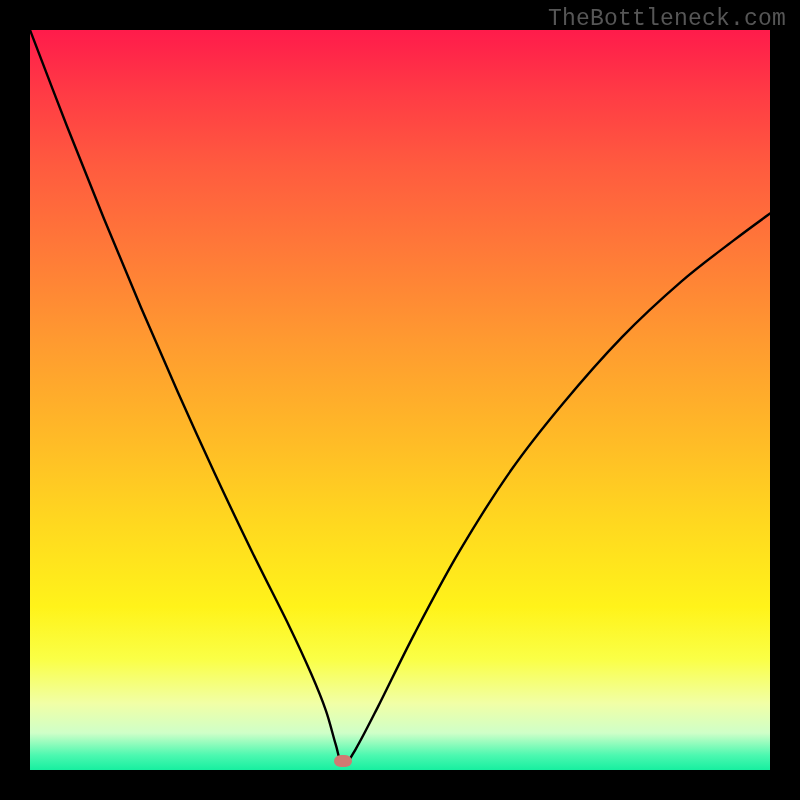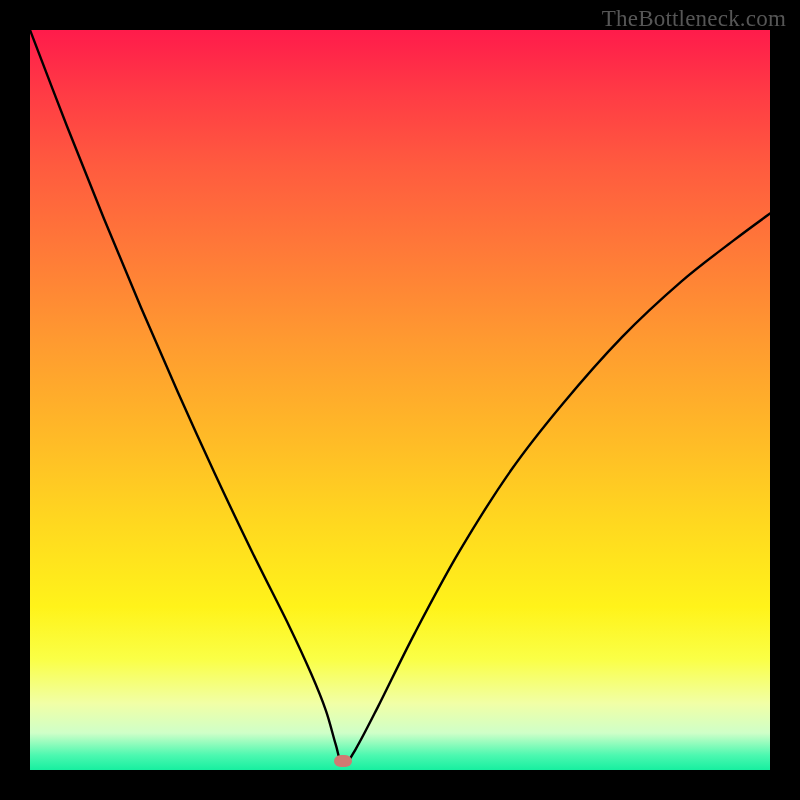--- a/index.html
+++ b/index.html
@@ -7,21 +7,21 @@
   .frame {
     position: relative;
     width: 800px;
     height: 800px;
     background: #000;
   }
   .watermark {
     position: absolute;
     top: 6px;
     right: 14px;
-    font-family: Liberation Serif, serif;
+    font-family: Liberation Mono, monospace;
     font-size: 23px;
     font-weight: 500;
     color: #565656;
     letter-spacing: 0.2px;
     z-index: 5;
   }
   .plot {
     position: absolute;
     left: 30px;
     top: 30px;

